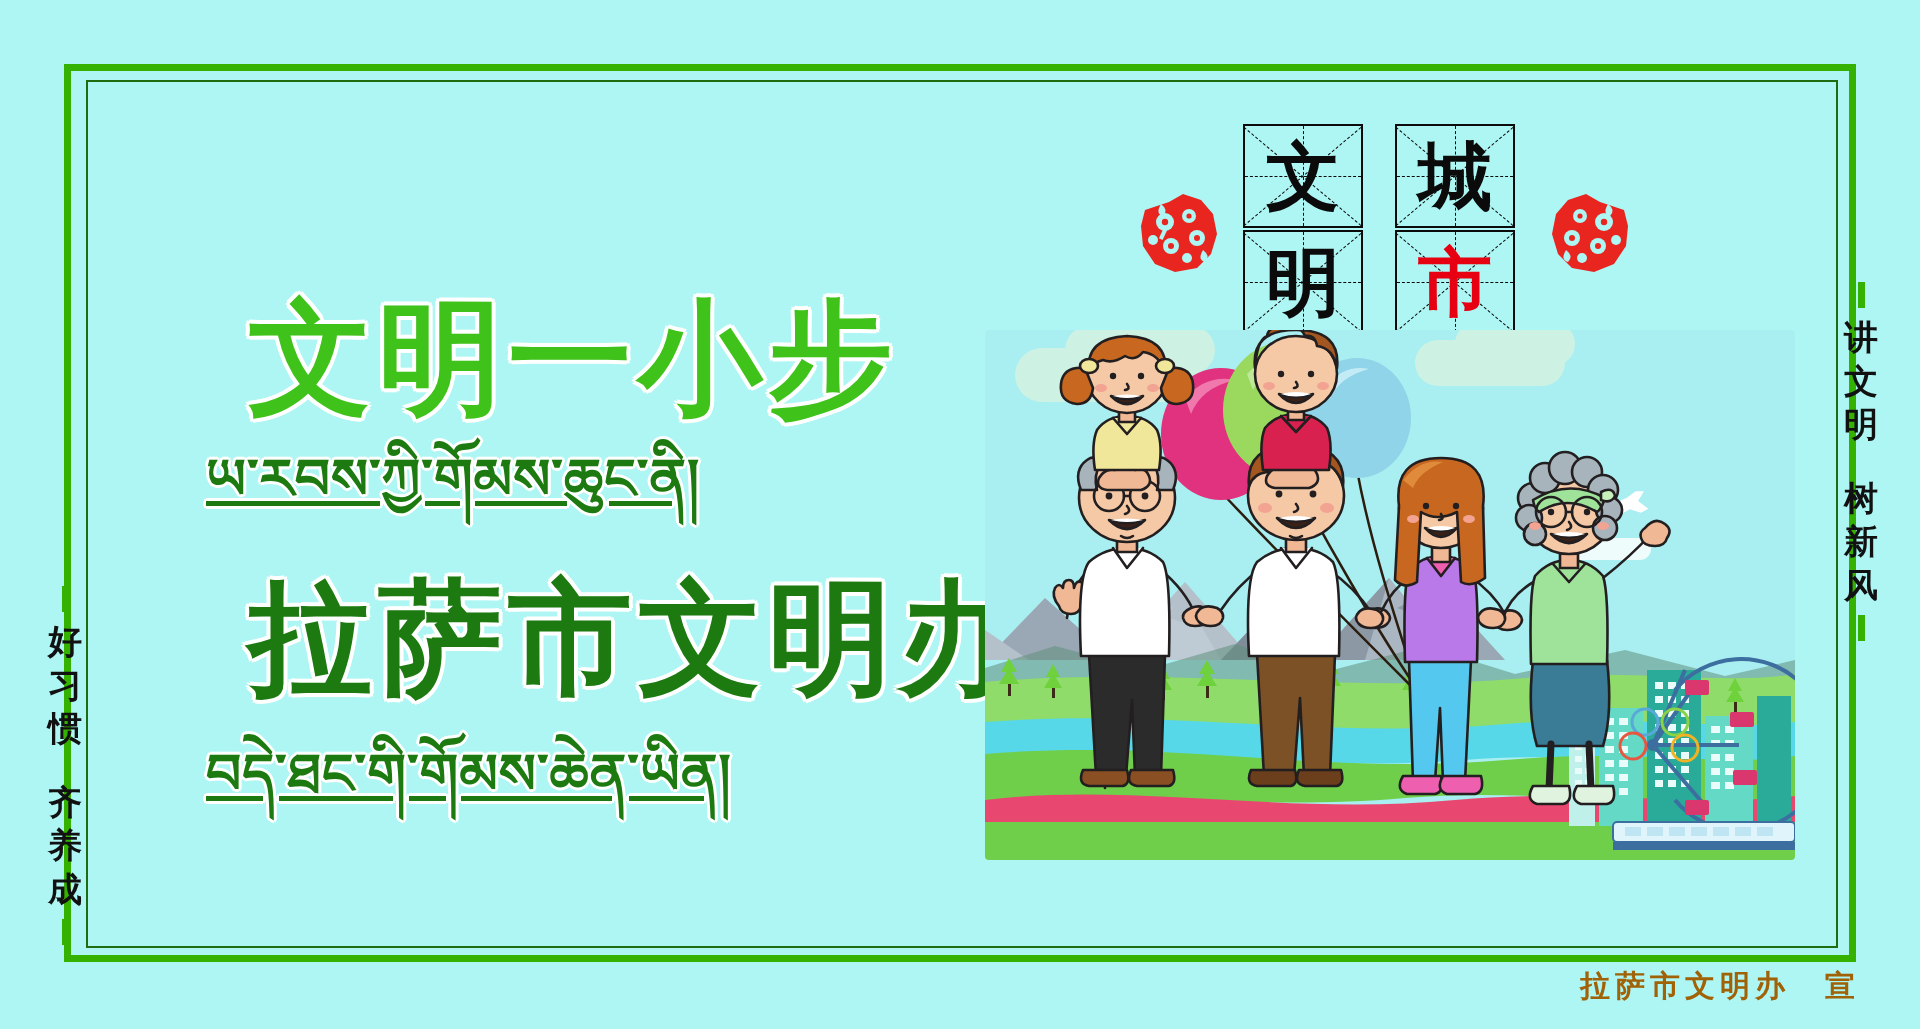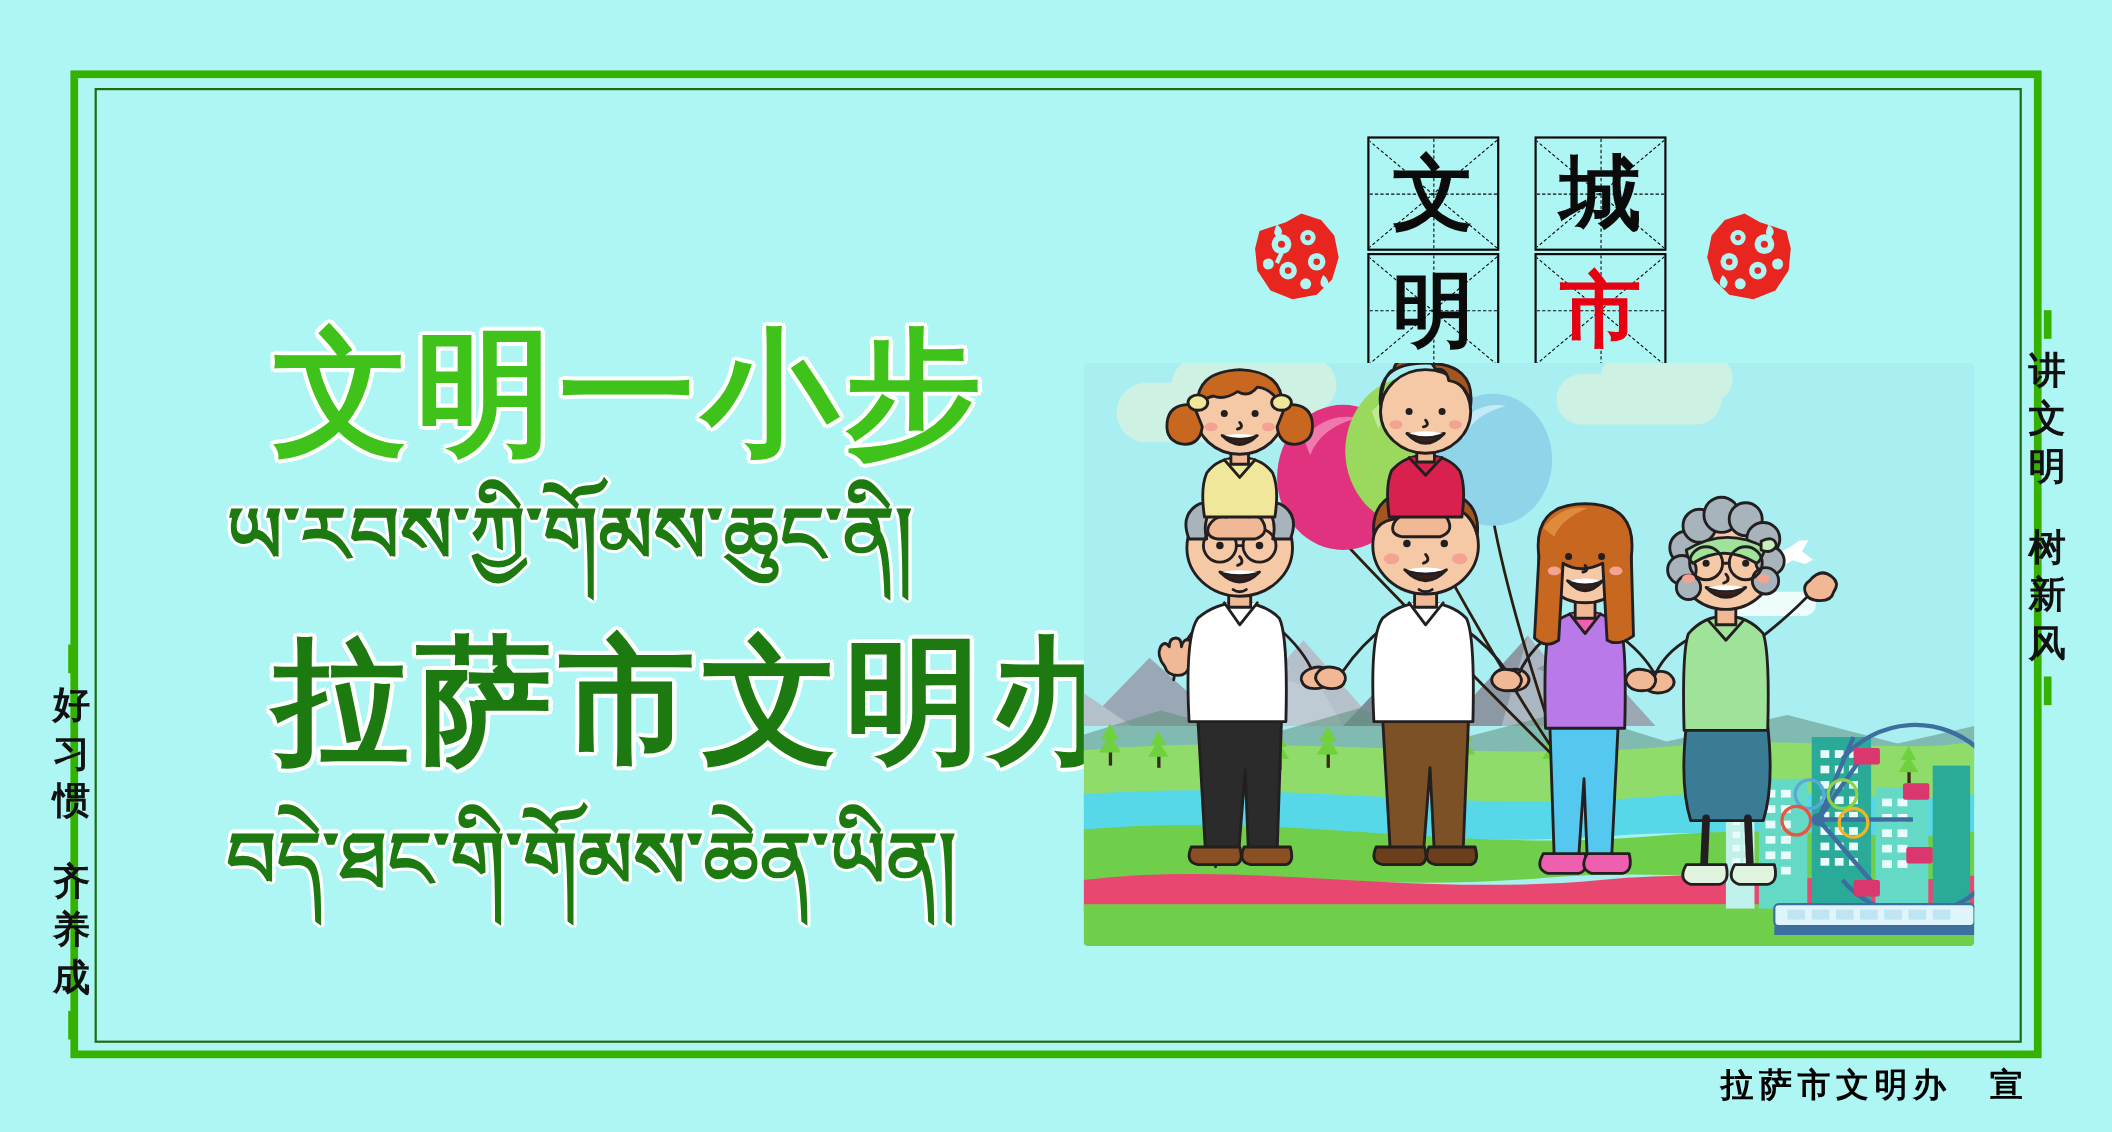--- a/index.html
+++ b/index.html
@@ -43,27 +43,28 @@
       -4px  0px 0 #ffffff, 4px  0px 0 #ffffff;}
   .cn-line.l2{top:576px;color:#1c7a10;
     text-shadow:
       -3px -3px 0 #ffffff, 3px -3px 0 #ffffff,
       -3px  3px 0 #ffffff, 3px  3px 0 #ffffff,
        0px -4px 0 #ffffff, 0px  4px 0 #ffffff,
       -4px  0px 0 #ffffff, 4px  0px 0 #ffffff;}
 
   .bo-line{
     position:absolute;left:206px;white-space:nowrap;
-    font-size:70px;line-height:1;color:#1c7a10;font-weight:600;
+    font-size:55px;line-height:1;color:#1c7a10;font-weight:600;
     letter-spacing:1px;
     text-shadow:
       -2px -2px 0 #ffffff, 2px -2px 0 #ffffff,
       -2px  2px 0 #ffffff, 2px  2px 0 #ffffff,
        0px -3px 0 #ffffff, 0px  3px 0 #ffffff,
       -3px  0px 0 #ffffff, 3px  0px 0 #ffffff;
+    text-decoration: underline;
   }
   .bo-line.b1{top:452px;}
   .bo-line.b2{top:730px;margin-top:17px;}
 
   
   .vside{
     position:absolute;width:46px;text-align:center;
     font-size:34px;font-weight:bold;color:#111;line-height:1.28;
     font-family:"DejaVu Serif","Liberation Serif",serif;
   }
@@ -107,22 +108,22 @@
 
   
   .illus{
     position:absolute;left:985px;top:330px;width:810px;height:530px;
     overflow:hidden;
   }
   .illus svg{display:block;}
 
   
   .signature{
-    position:absolute;right:76px;bottom:22px;
-    font-size:30px;font-weight:bold;color:#000000;letter-spacing:5px;
+    position:absolute;right:60px;bottom:22px;
+    font-size:30px;font-weight:bold;color:#a16207;letter-spacing:5px;
     font-family:"DejaVu Serif","Liberation Serif",serif;white-space:nowrap;
   }
 </style>
 </head>
 <body>
 
 <div id="poster">
 
   <div class="frame-outer"></div>
   <div class="frame-inner"></div>

